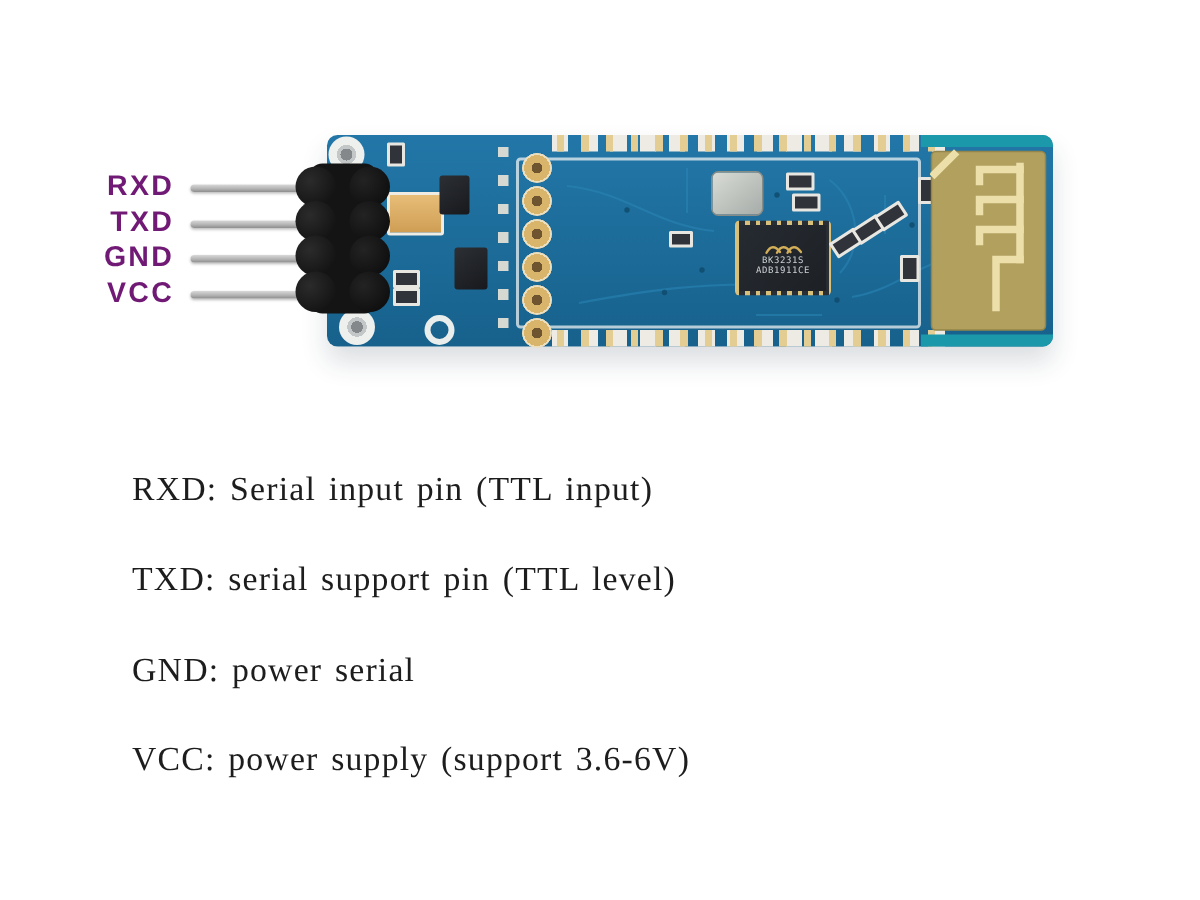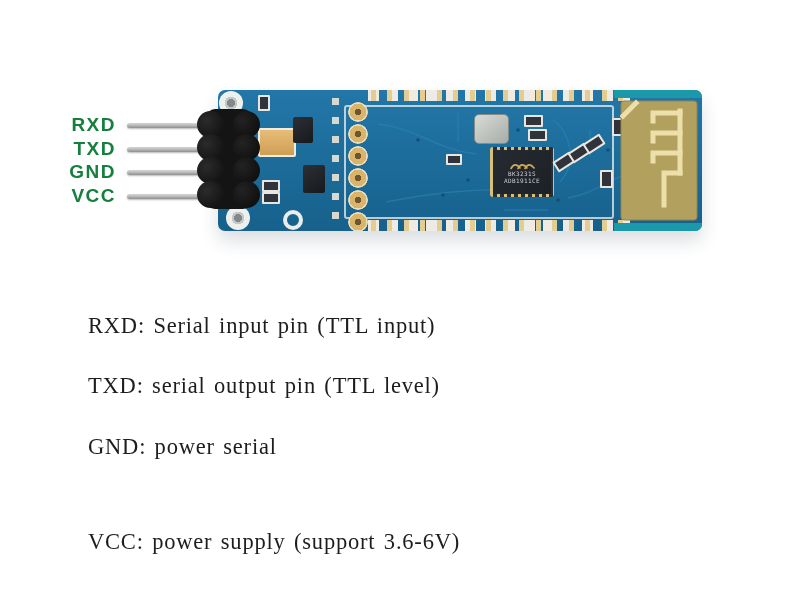--- a/index.html
+++ b/index.html
@@ -1,21 +1,21 @@
 <!DOCTYPE html>
 <html style="--pcb-blue: #1d6d9b; --pcb-edge-teal: #1b99aa; --antenna-gold: #b2a05f; --antenna-trace: #ecdfa9; --pad-gold: #d9b56b; --header-black: #141414; --pin-silver: #b4b4b4;"><head>
 <meta charset="utf-8">
 <style>
   html,body{margin:0;padding:0;background:#fff;}
   .page{position:relative;width:800px;height:600px;background:#ffffff;overflow:hidden;
         font-family:"Liberation Sans",sans-serif;}
 
   
   .pin-label{position:absolute;left:38px;width:78px;text-align:right;font-weight:700;
-             font-size:19px;letter-spacing:1.5px;color:#15803d;line-height:24px;}
+             font-size:19px;letter-spacing:1.5px;color:#701a75;line-height:24px;}
 
   
   .pin{position:absolute;left:127px;width:88px;height:5px;border-radius:3px;
        background:linear-gradient(180deg,#d8d8d8 0%,#b4b4b4 55%,#8d8d8d 100%);
        box-shadow:0 1px 2px rgba(0,0,0,.28);}
 
   
   .hdr{position:absolute;left:206px;top:109px;width:46px;height:100px;background:#141414;border-radius:9px;}
   .hdr-bump{position:absolute;width:27px;height:27px;border-radius:50%;
             background:radial-gradient(circle at 35% 35%,#2b2b2b,#0c0c0c);}
@@ -178,17 +178,17 @@
     <div class="hdr-bump l" style="top:25px;"></div>
     <div class="hdr-bump l" style="top:48px;"></div>
     <div class="hdr-bump l" style="top:72px;"></div>
     <div class="hdr-bump r" style="top:2px;"></div>
     <div class="hdr-bump r" style="top:25px;"></div>
     <div class="hdr-bump r" style="top:48px;"></div>
     <div class="hdr-bump r" style="top:72px;"></div>
   </div>
 
   <div class="caption" style="top:312px;">RXD: Serial input pin (TTL input)</div>
-  <div class="caption" style="top:372px;">TXD: serial output pin (TTL level)</div>
+  <div class="caption" style="top:372px;">TXD: serial support pin (TTL level)</div>
   <div class="caption" style="top:433px;">GND: power serial</div>
-  <div class="caption" style="top:492px;margin-top:36px;">VCC: power supply (support 3.6-6V)</div>
+  <div class="caption" style="top:492px;">VCC: power supply (support 3.6-6V)</div>
 
 </div>
 
 </body></html>

